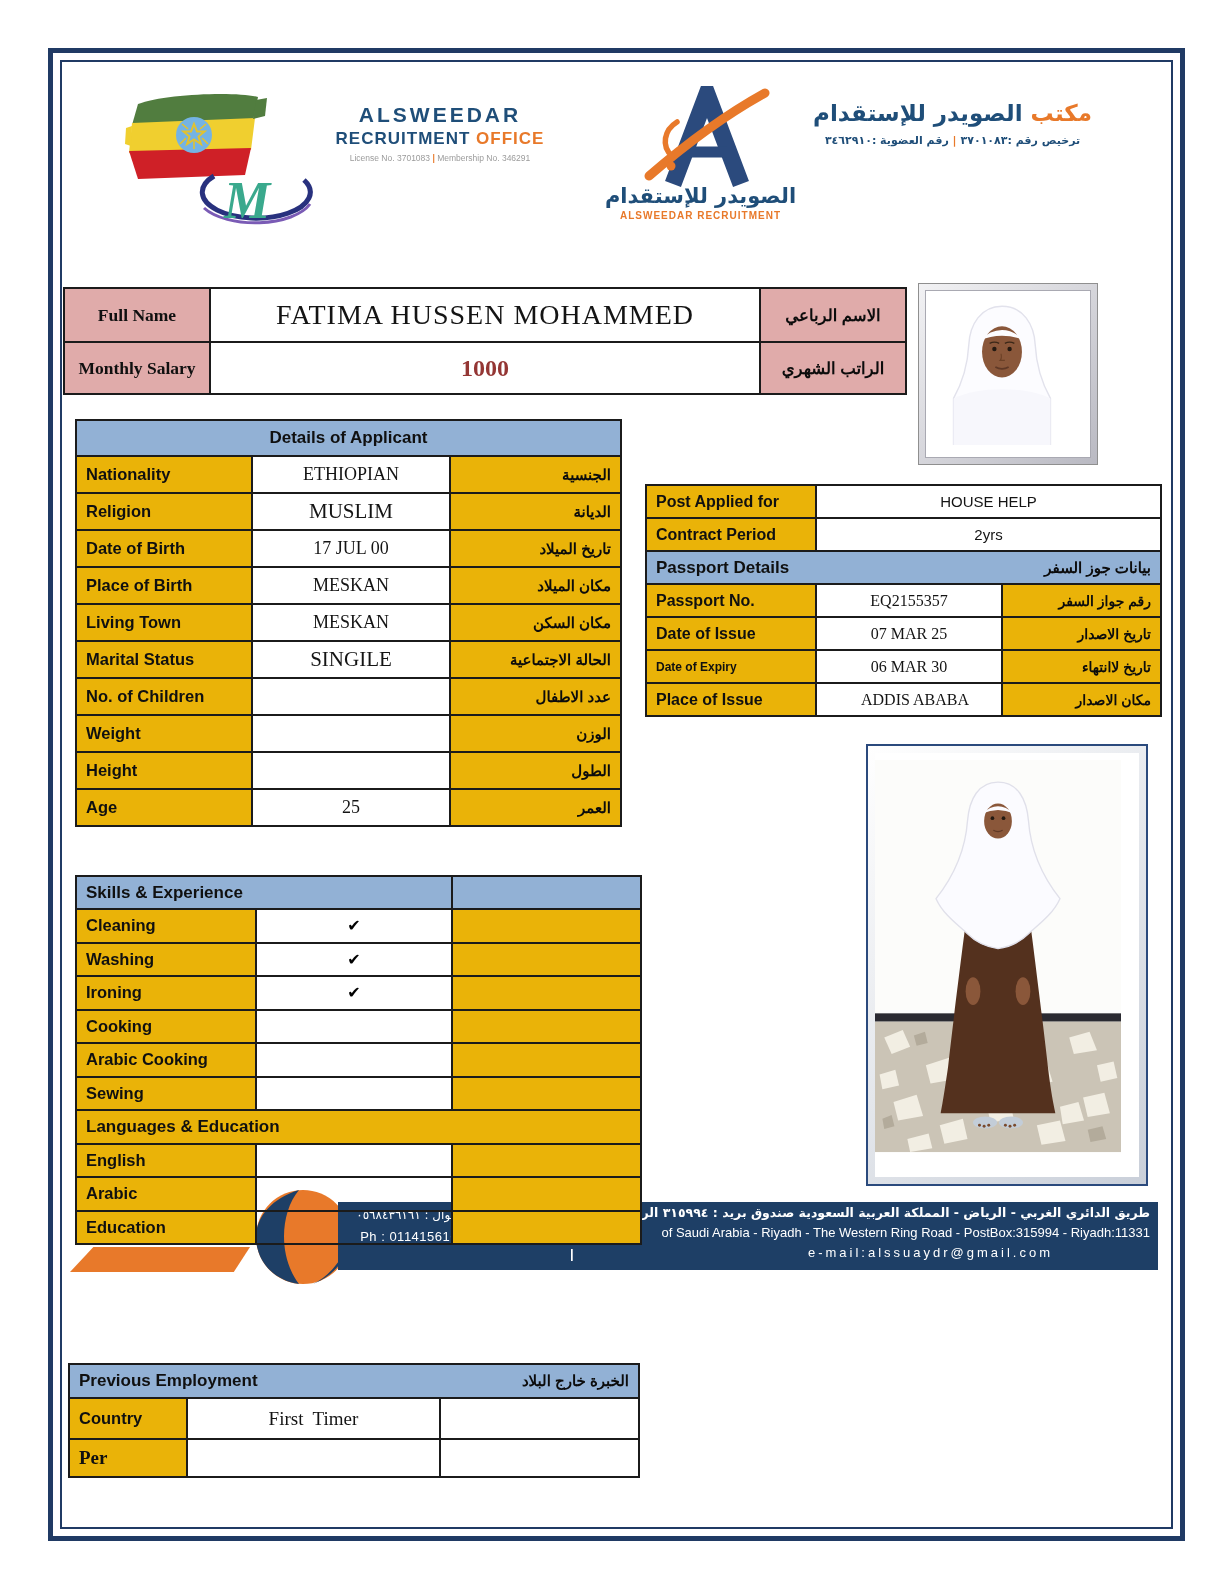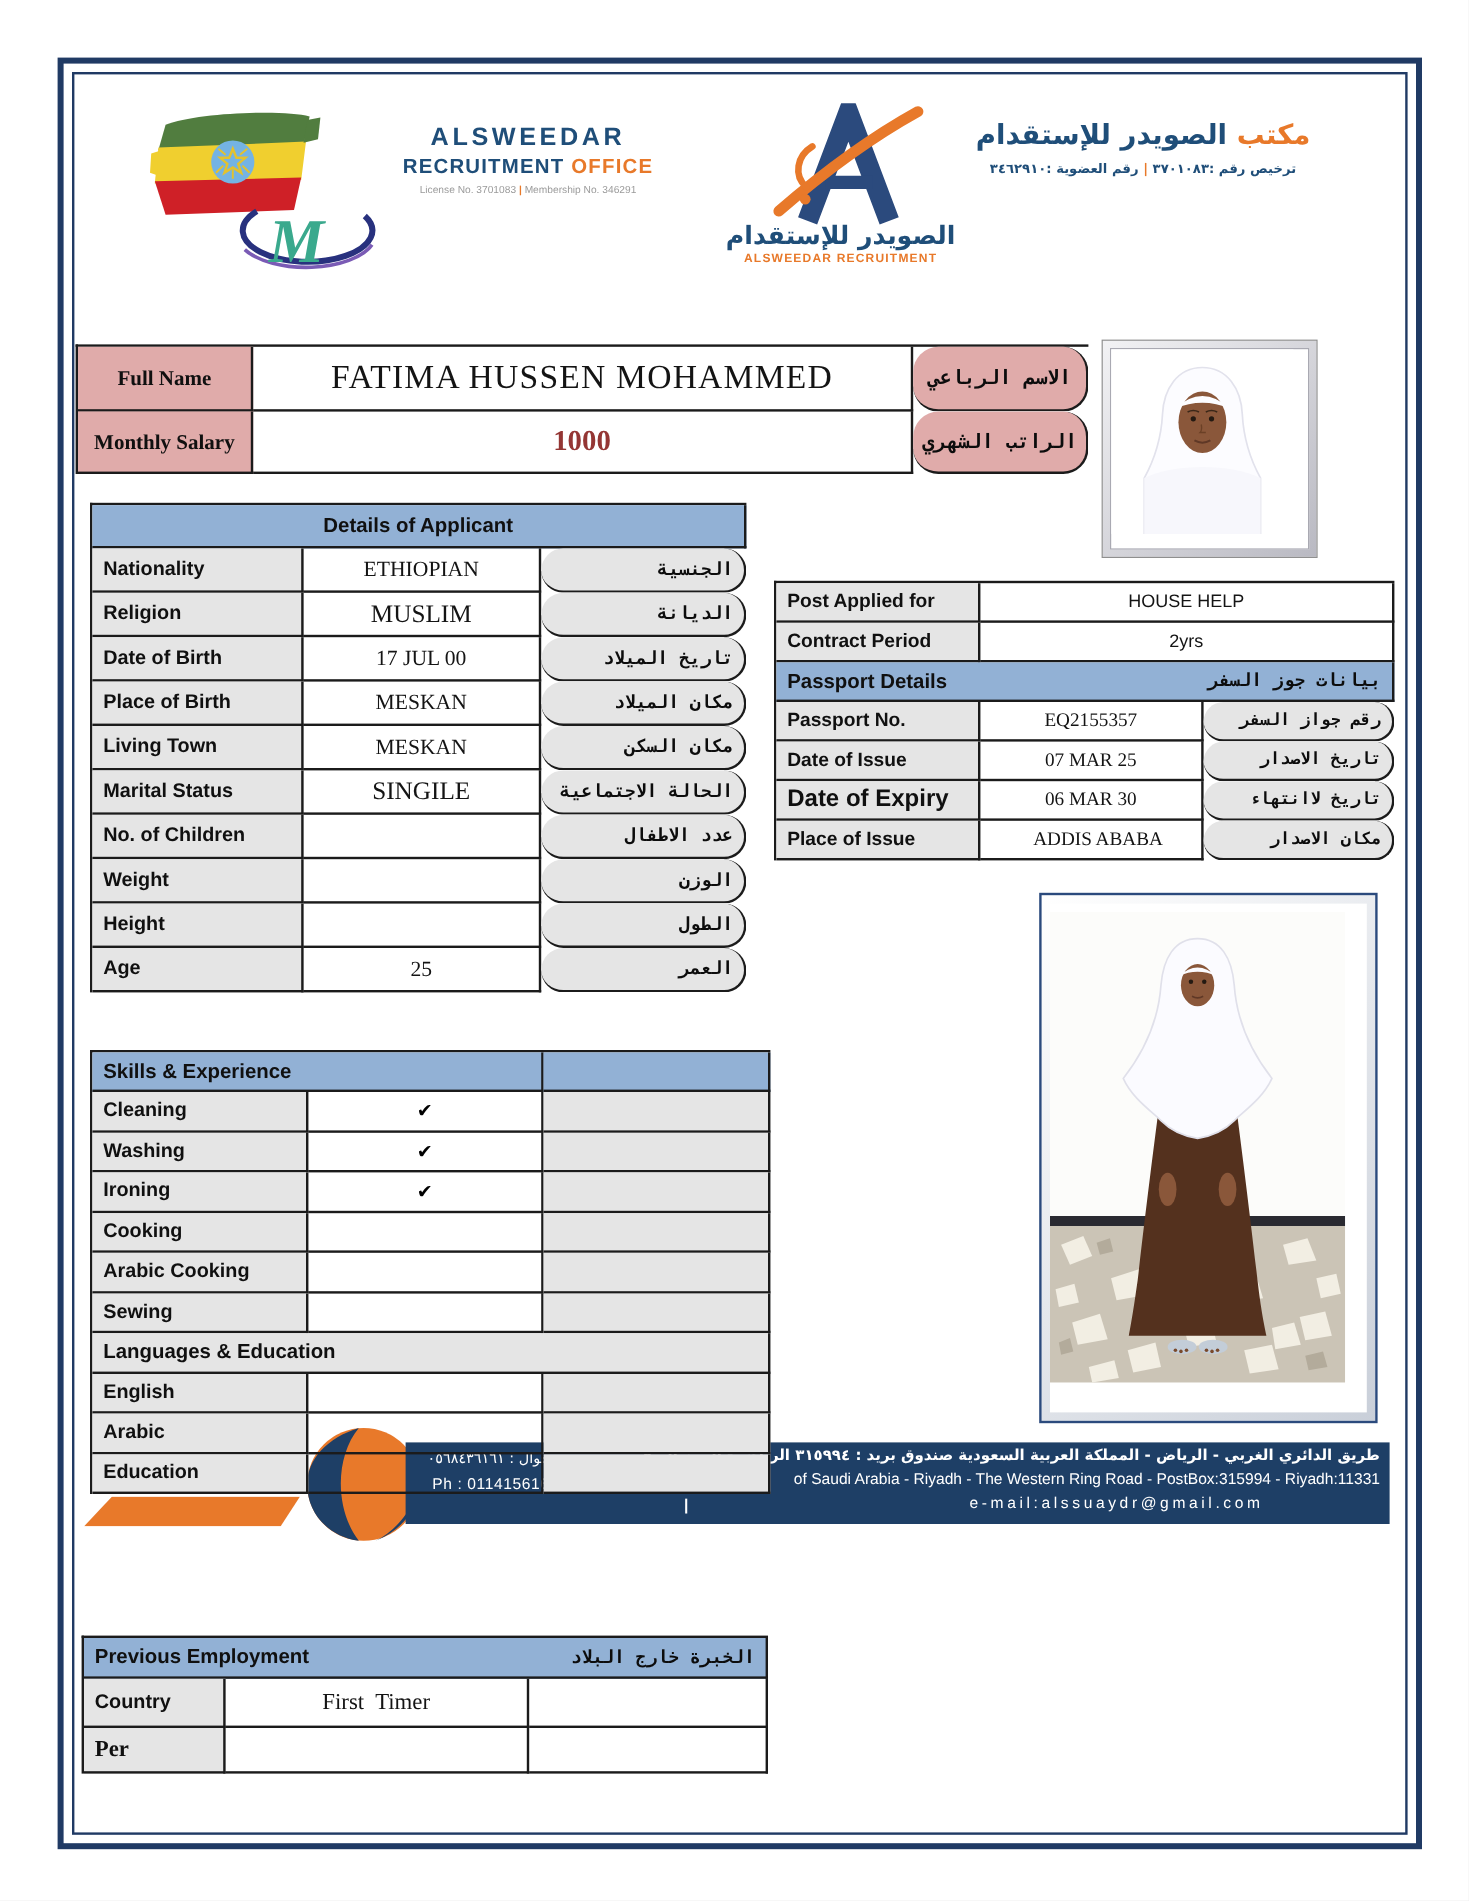--- a/index.html
+++ b/index.html
@@ -24,28 +24,28 @@
   .ar-head{left:800px;top:100px;width:305px;text-align:center;direction:rtl;}
   .ar-head-title{font-family:"DejaVu Sans",sans-serif;font-weight:bold;font-size:23px;color:#1f4e79;}
   .ar-head-title .accent{color:#e8792a;}
   .ar-head-lic{font-family:"DejaVu Sans",sans-serif;font-weight:bold;font-size:11px;color:#1f4e79;margin-top:8px;}
   .ar-head-lic .sep{color:#e8792a;}
 
   
   .tbl{display:grid;border-top:2px solid #1b1b1b;border-left:2px solid #1b1b1b;z-index:2;}
   .c{border-right:2px solid #1b1b1b;border-bottom:2px solid #1b1b1b;display:flex;align-items:center;
      overflow:hidden;box-sizing:border-box;}
-  .bg-lb{background:#e5e5e5;}
+  .bg-lb{background:#eab308;}
   .bg-mb{background:#92b1d5;}
   .bg-pink{background:#e0abaa;}
   .lbl{font-weight:bold;font-size:16.5px;color:#101010;padding-left:9px;}
   .val{font-family:"Liberation Serif",serif;font-size:18px;justify-content:center;color:#141414;}
   .val-sans{font-size:15px;justify-content:center;color:#141414;}
-  .ar{direction:rtl;font-family:Liberation Mono, monospace;font-weight:bold;font-size:15px;
-      padding-right:9px;justify-content:flex-start;color:#0c0c0c;border-radius:21px;}
+  .ar{direction:rtl;font-family:Liberation Sans, sans-serif;font-weight:bold;font-size:15px;
+      padding-right:9px;justify-content:flex-start;color:#0c0c0c;}
   .hdr{font-weight:bold;font-size:17px;color:#101010;}
   .hdr-center{justify-content:center;}
   .hdr-split{justify-content:space-between;padding:0 9px;}
   .check{font-family:"DejaVu Sans",sans-serif;font-weight:bold;font-size:16px;justify-content:center;}
 
   
   .name-lbl{font-family:"Liberation Serif",serif;font-weight:bold;font-size:17.5px;justify-content:center;padding-left:0;}
   .name-val{font-size:28px;letter-spacing:1px;}
   .salary-val{font-size:24px;font-weight:bold;color:#943634;}
   .name-ar{font-size:16.5px;justify-content:center;padding-right:0;}
@@ -220,21 +220,21 @@
     </div>
 
     <div class="c bg-lb lbl" style="font-size:16px;">Passport No.</div>
     <div class="c val" style="font-size:16px;">EQ2155357</div>
     <div class="c bg-lb ar" style="font-size:14px;">رقم جواز السفر</div>
 
     <div class="c bg-lb lbl" style="font-size:16px;">Date of Issue</div>
     <div class="c val" style="font-size:16px;">07 MAR 25</div>
     <div class="c bg-lb ar" style="font-size:14px;">تاريخ الاصدار</div>
 
-    <div class="c bg-lb lbl" style="font-size:20px;">Date of Expiry</div>
+    <div class="c bg-lb lbl" style="font-size:12px;">Date of Expiry</div>
     <div class="c val" style="font-size:16px;">06 MAR 30</div>
     <div class="c bg-lb ar" style="font-size:14px;">تاريخ لاانتهاء</div>
 
     <div class="c bg-lb lbl" style="font-size:16px;">Place of Issue</div>
     <div class="c val" style="font-size:16px;padding-left:12px;">ADDIS ABABA</div>
     <div class="c bg-lb ar" style="font-size:14px;">مكان الاصدار</div>
   </div>
 
   <div class="abs photo-frame-lg">
     <div class="inner">

